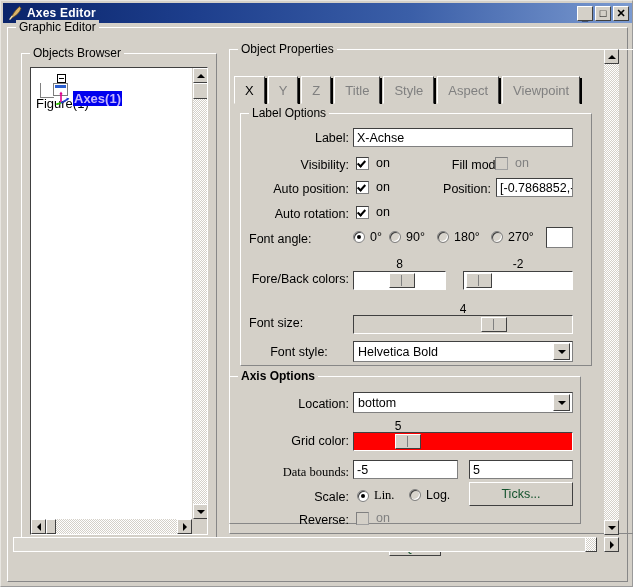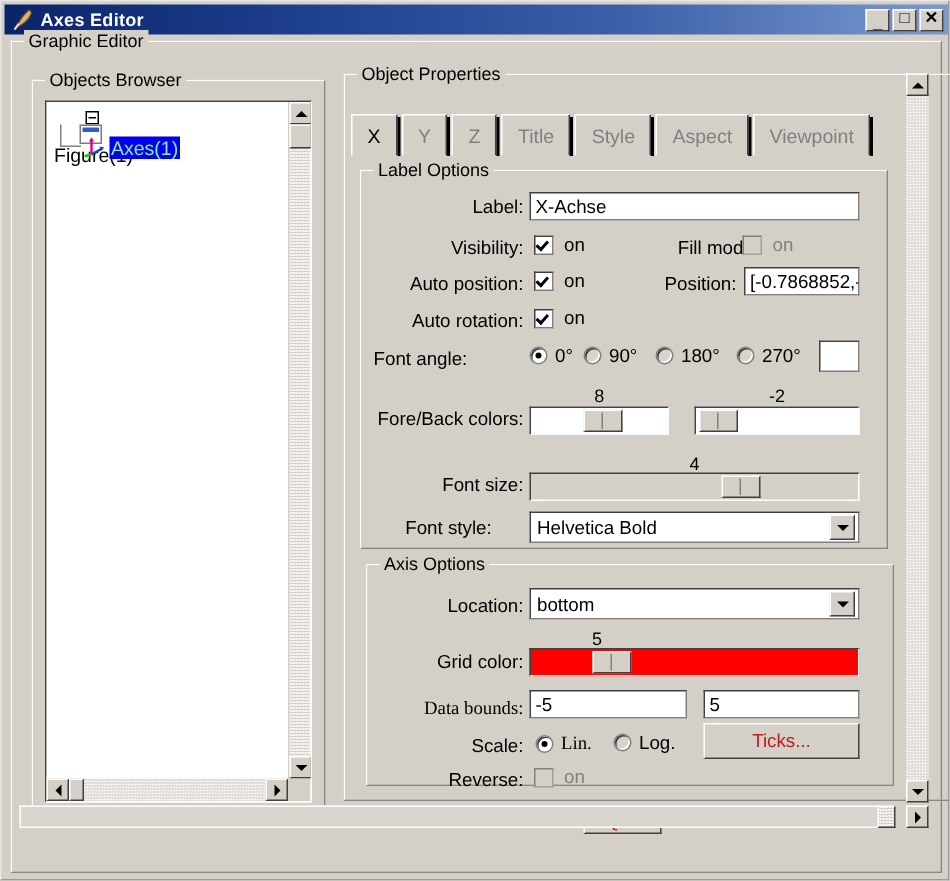--- a/index.html
+++ b/index.html
@@ -100,21 +100,21 @@
   }
   .ico-figure {
     width: 15px; height: 13px; background: #ffffff;
     border: 1px solid #7b7b7b; position: relative; margin-right: 3px; flex: 0 0 auto;
   }
   .ico-figure:before {
     content:""; position:absolute; left: 1px; top: 1px; width: 11px; height: 3px; background: #2b5fcf;
   }
   .ico-axes { width: 15px; height: 14px; position: relative; margin-right: 3px; flex: 0 0 auto; }
   .tree-label { font-size: 13px; color: #000; padding: 0 1px; white-space: nowrap; }
-  .tree-label.selected { background: #0000ee; color: #86efac; }
+  .tree-label.selected { background: #0000ee; color: #c4b5fd; font-weight: bold; }
 
   
   .sb-v {
     position: absolute; right: 0; top: 0; width: 15px; bottom: 15px;
     background: repeating-conic-gradient(#ffffff 0% 25%, #d4d0c8 0% 50%) 0 0/2px 2px;
     border-left: 1px solid #d4d0c8;
   }
   .sb-h {
     position: absolute; left: 0; bottom: 0; height: 15px; right: 15px;
     background: repeating-conic-gradient(#ffffff 0% 25%, #d4d0c8 0% 50%) 0 0/2px 2px;
@@ -148,21 +148,21 @@
     font-size: 13px; color: #808080; margin-right: 3px;
     position: relative;
   }
   .tab.active { color: #000; }
   .tab-sep {
     position: absolute; right: -3px; top: 1px; width: 2px; height: 26px; background: #000;
   }
 
   
   #label-options { left: 239px; top: 112px; width: 352px; height: 253px; }
-  #axis-options  { left: 243px; top: 375px; width: 352px; height: 148px; }
+  #axis-options  { left: 228px; top: 375px; width: 352px; height: 148px; font-weight: bold; }
 
   .row { position: absolute; display: flex; align-items: center; }
   .lbl { font-size: 12.5px; color: #000; text-align: right; white-space: nowrap; }
   .lbl.dim { color: #808080; }
 
   .textfield {
     background: #ffffff; border: 1px solid #808080;
     border-top-color: #404040; border-left-color: #404040;
     font-size: 12.5px; color: #000; padding: 1px 3px;
     display: flex; align-items: center; overflow: hidden; white-space: nowrap;
@@ -219,21 +219,21 @@
   .combo .cbtn {
     width: 17px; height: 17px; margin-right: 2px; background: #d4d0c8;
     border: 1px solid; border-color: #ffffff #404040 #404040 #ffffff;
     position: relative; flex: 0 0 auto;
   }
 
   .button {
     position: absolute; background: #d4d0c8;
     border: 1px solid; border-color: #ffffff #404040 #404040 #ffffff;
     display: flex; align-items: center; justify-content: center;
-    font-size: 12.5px; color: #b91c1c;
+    font-size: 12.5px; color: #14532d;
   }
 
   
   .panel-sb-v {
     position: absolute; left: 603px; top: 48px; width: 15px; height: 486px;
     background: repeating-conic-gradient(#ffffff 0% 25%, #d4d0c8 0% 50%) 0 0/2px 2px;
   }
   .panel-sb-h {
     position: absolute; left: 12px; top: 536px; width: 606px; height: 15px;
     background: #d4d0c8;
@@ -440,21 +440,21 @@
   <div class="slider" style="left:352px; top:270px; width:93px;">
     <div class="track" style="background:#ffffff;"></div>
     <div class="thumb" style="left:36px;"></div>
   </div>
   <div class="slider-val" style="left:462px; top:256px; width:110px;">-2</div>
   <div class="slider" style="left:462px; top:270px; width:110px;">
     <div class="track" style="background:#ffffff;"></div>
     <div class="thumb" style="left:3px;"></div>
   </div>
 
-  <div class="row" style="left:248px; top:315px; width:100px; justify-content:flex-end;">
+  <div class="row" style="left:248px; top:315px; width:100px; ">
     <span class="lbl">Font size:</span>
   </div>
   <div class="slider-val" style="left:352px; top:301px; width:220px;">4</div>
   <div class="slider" style="left:352px; top:314px; width:220px;">
     <div class="track" style="background:#d4d0c8;"></div>
     <div class="thumb" style="left:128px;"></div>
   </div>
 
   <div class="row" style="left:248px; top:344px; width:100px; justify-content:center;">
     <span class="lbl">Font style:</span>

